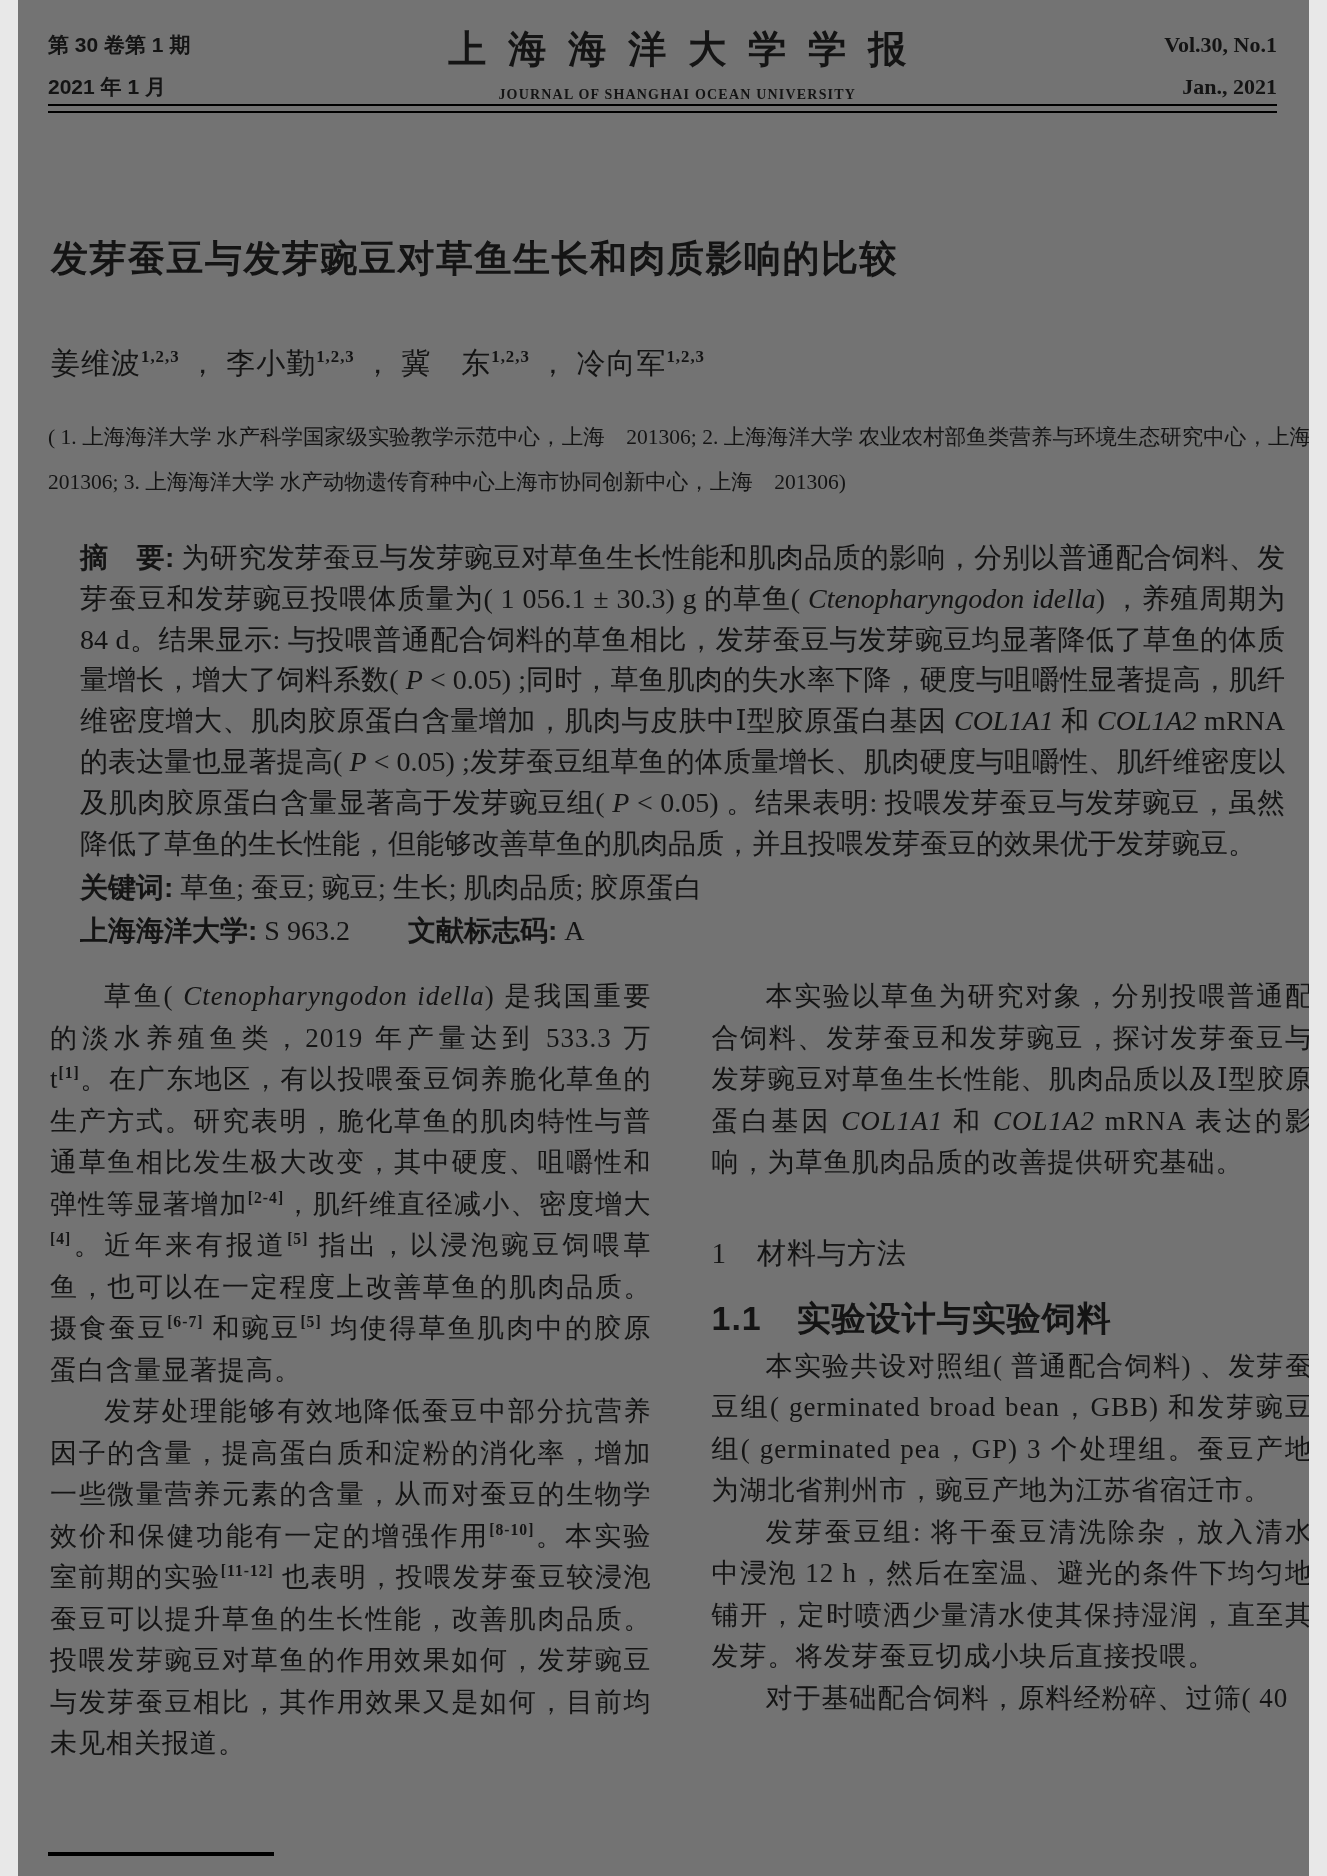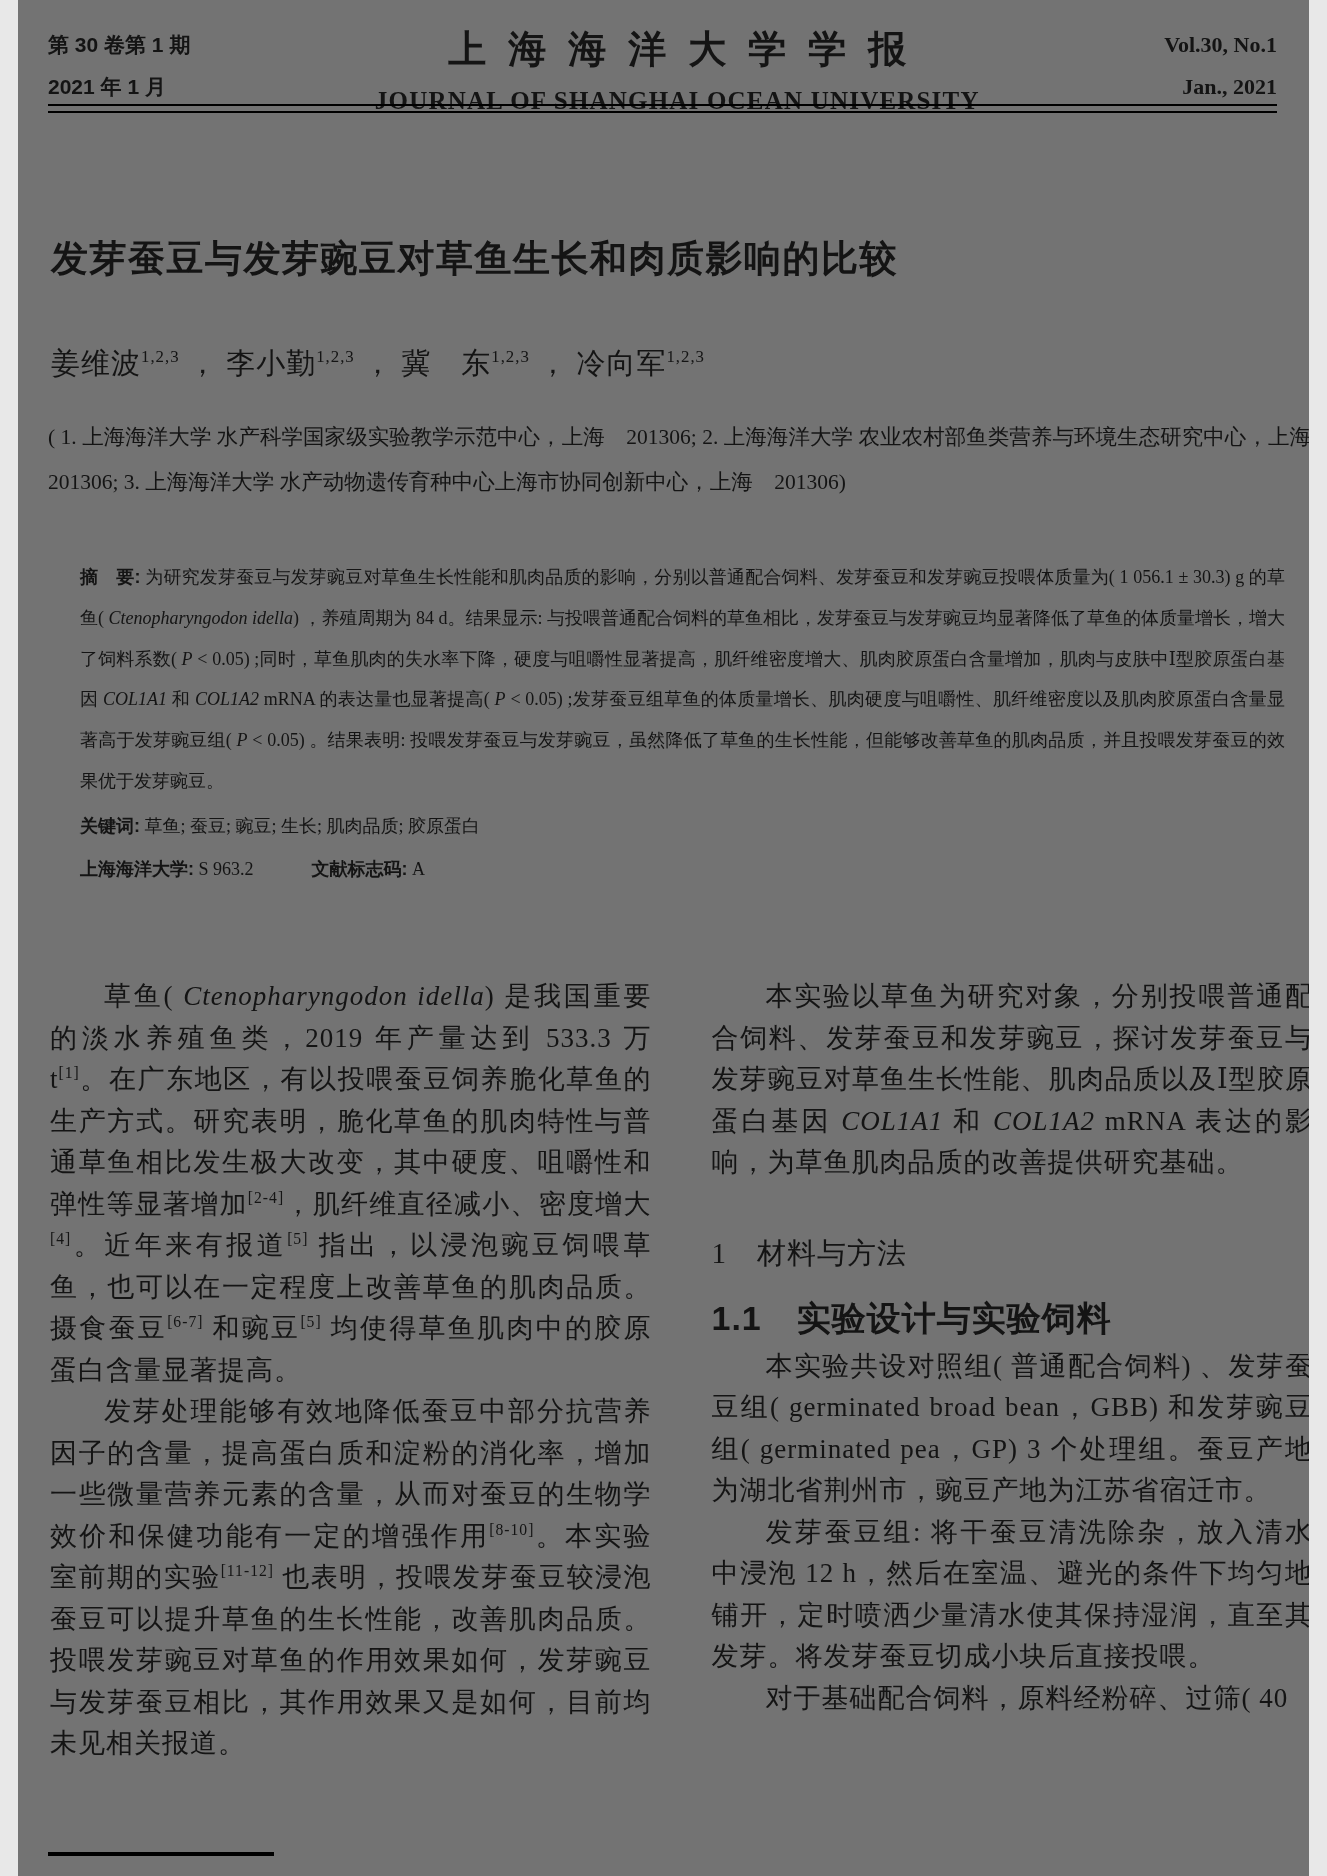--- a/index.html
+++ b/index.html
@@ -13,21 +13,21 @@
   
   .masthead {
     position:absolute; top:24px; left:30px; right:32px;
     display:flex; justify-content:space-between; align-items:flex-start;
   }
   .mh-side { font-size:22px; font-weight:bold; line-height:42px; white-space:nowrap; }
   .mh-side.left { font-family:"Liberation Sans","DejaVu Sans",sans-serif; font-size:21px; }
   .mh-side.right { text-align:right; }
   .mh-center { text-align:center; flex:1; }
   .journal-cn { font-size:38px; font-weight:600; letter-spacing:22px; margin-left:22px; white-space:nowrap; }
-  .journal-en { font-size:25px; font-weight:bold; letter-spacing:1.2px; margin-top:12px; white-space:nowrap; }
+  .journal-en { font-size:14px; font-weight:bold; letter-spacing:1.2px; margin-top:12px; white-space:nowrap; }
 
   .rule-double {
     position:absolute; top:104px; left:30px; right:32px; height:9px;
     border-top:2.5px solid #000; border-bottom:2.5px solid #000;
   }
 
   
   .meta-row {
     position:absolute; top:142px; left:30px; right:32px;
     display:flex; justify-content:space-between; font-size:22px; line-height:30px;
@@ -37,28 +37,28 @@
   
   .article-title {
     position:absolute; top:234px; left:33px;
     font-family:"Liberation Sans","DejaVu Sans",sans-serif;
     font-size:37px; font-weight:bold; letter-spacing:1.5px; white-space:nowrap;
   }
   .authors {
     position:absolute; top:344px; left:33px;
     font-size:29px; letter-spacing:1px; white-space:nowrap;
   }
-  .authors sup, .rich sup { font-size:0.58em; vertical-align:super; line-height:0; }
+  .authors sup, .rich sup { font-size:0.58em; vertical-align:super; line-height:0;font-weight:bold; }
   .affiliation {
     position:absolute; top:415px; left:30px; width:1263px;
     font-size:21.5px; line-height:45px; text-align:justify;
   }
 
   
-  .front { position:absolute; top:538px; left:62px; width:1205px; font-size:18px; line-height:40.8px;margin-top:19px; }
+  .front { position:absolute; top:538px; left:62px; width:1205px; font-size:28px; line-height:40.8px; }
   .front .abstract-p { text-align:justify; }
   .front .kw-row { margin-top:4px; }
   .front .clc-row { margin-top:2px; }
   .clc-gap { margin-left:58px; }
 
   
   .columns {
     position:absolute; top:976px; left:32px; width:1263px;
     display:flex; gap:60px;
     font-size:27px; line-height:41.5px; letter-spacing:1px;

